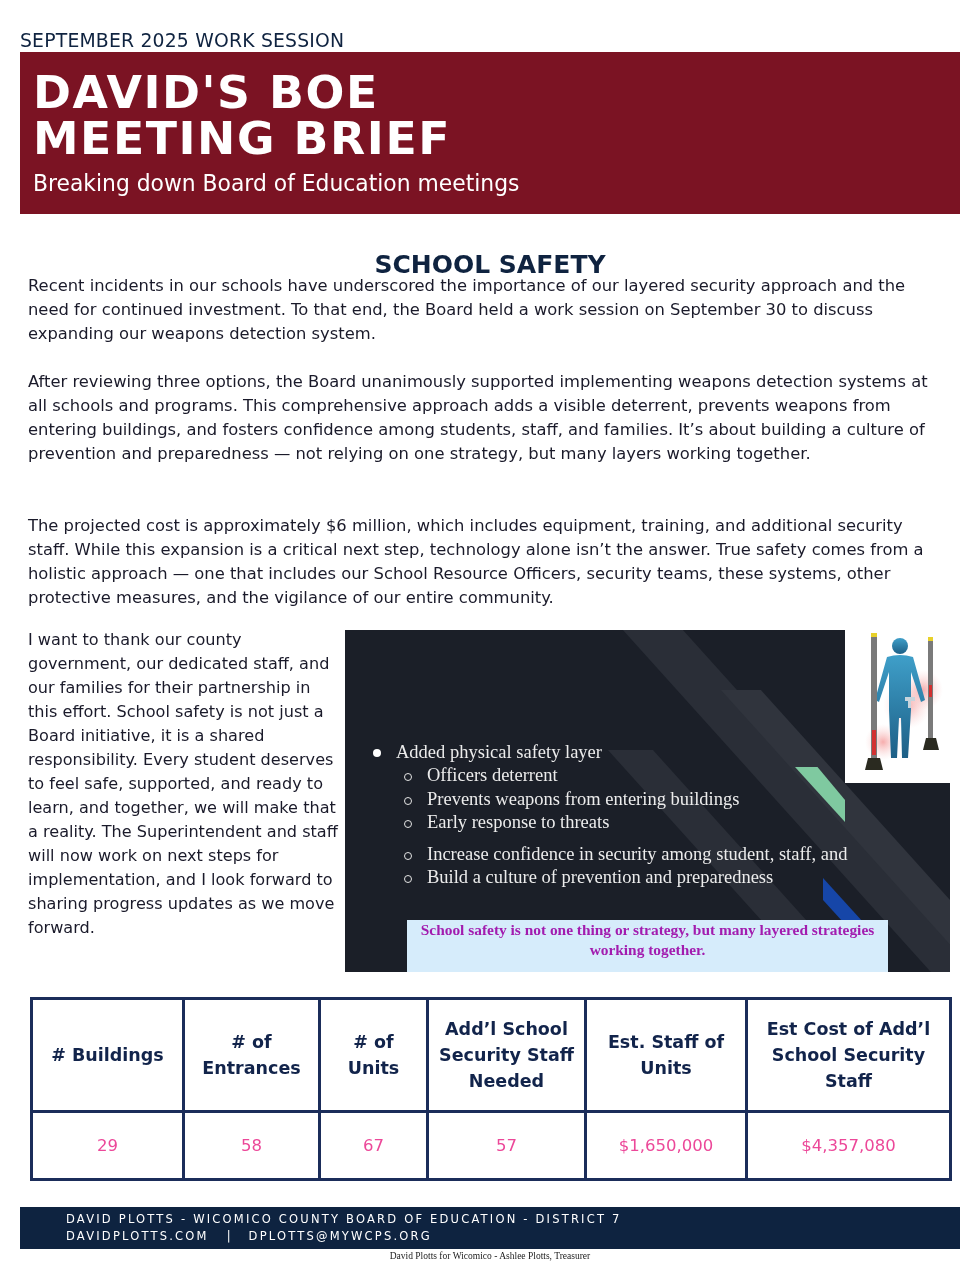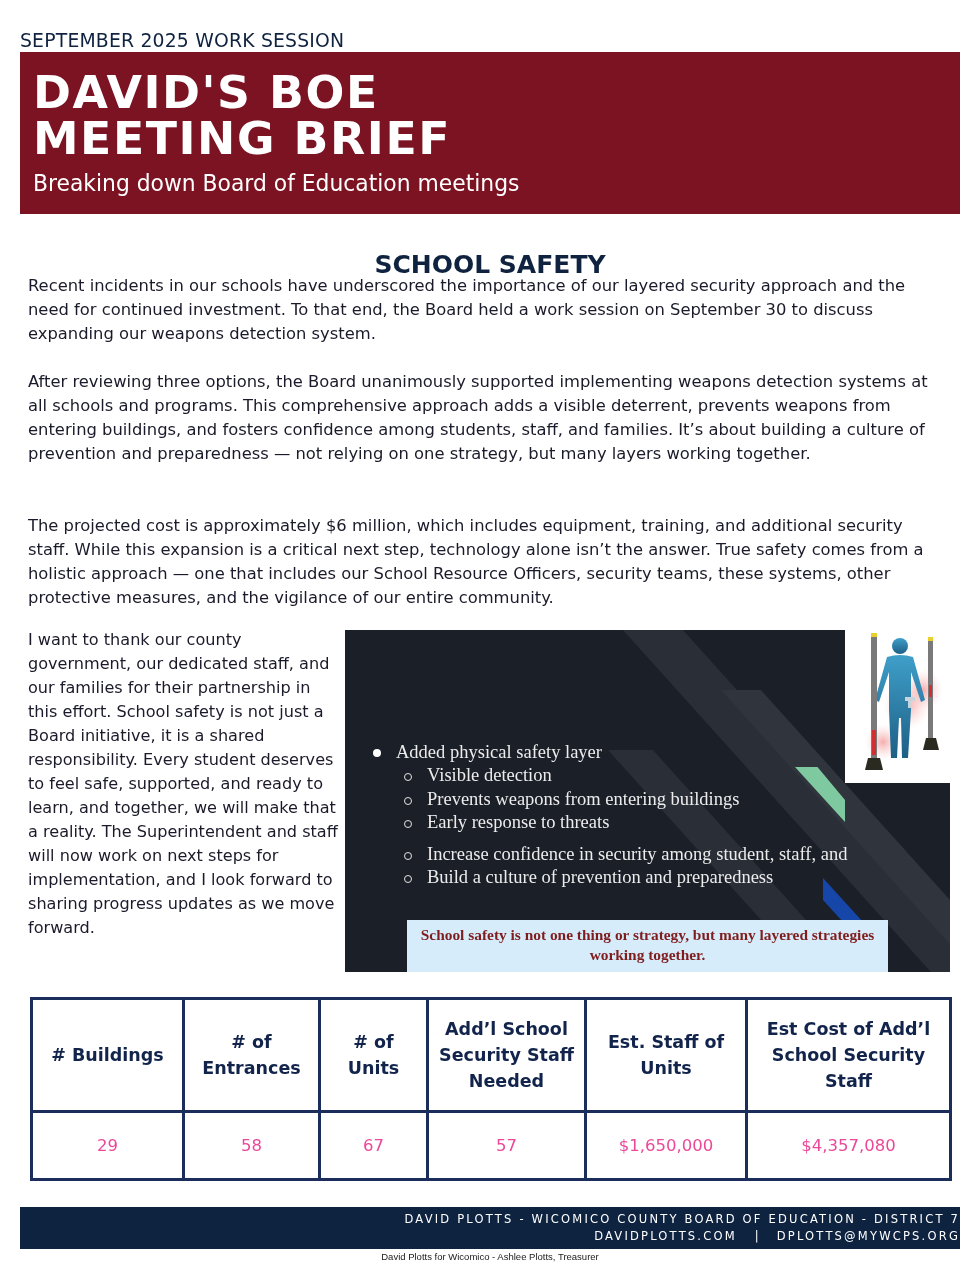--- a/index.html
+++ b/index.html
@@ -82,23 +82,23 @@
       content: ""; position: absolute; left: 3px; top: 8px; width: 8px; height: 8px; border-radius: 50%; background: #ffffff;
     }
     .slide-list .sub { list-style: none; margin-top: 0; margin-bottom: 8px; }
     .slide-list .lvl2 { font-size: 18.5px; line-height: 23.5px; position: relative; padding-left: 57px; }
     .slide-list .lvl2::before {
       content: ""; position: absolute; left: 34px; top: 9px; width: 6px; height: 6px; border-radius: 50%; border: 1.4px solid #e5e5e5;
     }
     .slide-list .lvl2 .cont { display: block; }
     .slide-callout {
       position: absolute; left: 62px; top: 290px; width: 481px; height: 52px;
-      background: #d6ecfb; color: #7f1d1d;
+      background: #d6ecfb; color: #a21caf;
       font-family: "Liberation Serif", serif; font-weight: bold; font-size: 15.4px; line-height: 20px;
-      text-align: center; padding-top: 5px;
+      text-align: center; 
     }
     .slide-photo {
       position: absolute; left: 500px; top: 0; width: 105px; height: 153px; background: #ffffff;
     }
 
     .data-table {
       position: absolute; left: 30px; top: 997px; width: 919px; height: 183px;
       border-collapse: collapse; table-layout: fixed;
       font-family: "DejaVu Sans", sans-serif;
     }
@@ -107,28 +107,28 @@
     }
     .data-table th {
       height: 113px; font-weight: bold; font-size: 17.5px; line-height: 26px; color: #12244b; padding: 0 6px;
     }
     .data-table td {
       height: 68px; font-size: 16.5px; color: #ec4899;
     }
 
     .footer {
       position: absolute; left: 20px; top: 1207px; width: 940px; height: 42px;
-      background: #0e2340; color: #ffffff; text-align: right;
+      background: #0e2340; color: #ffffff; text-align: left;
       font-family: "DejaVu Sans", sans-serif; font-size: 11.5px; letter-spacing: 2.2px;
       line-height: 17px; padding-top: 4px; padding-left: 46px;
     }
     .footer .sep { display: inline-block; margin: 0 18px; letter-spacing: 0; }
     .disclaimer {
       position: absolute; left: 0; top: 1251px; width: 980px; text-align: center;
-      font-family: Liberation Sans, sans-serif; font-size: 9.5px; color: #1a1a1a;
+      font-family: Liberation Serif, serif; font-size: 9.5px; color: #1a1a1a;
     }
   </style>
 </head>
 <body>
 
 <div class="session-label">SEPTEMBER 2025 WORK SESSION</div>
 
 <div class="banner">
   <div class="banner-title">
     <div>DAVID'S BOE</div>
@@ -184,21 +184,21 @@
 
       <path d="M60 67 L70 67 L70 71 L66 71 L66 78 L63 78 L63 71 L60 71 Z" fill="#c8d4dc"></path>
     </svg>
   </div>
 
 
   <ul class="slide-list">
     <li class="lvl1">Added physical safety layer</li>
     <li>
       <ul class="sub">
-        <li class="lvl2">Visible detection</li>
+        <li class="lvl2">Officers deterrent</li>
         <li class="lvl2">Prevents weapons from entering buildings</li>
         <li class="lvl2">Early response to threats</li>
       </ul>
     </li>
     <li>
       <ul class="sub">
         <li class="lvl2">
           <span class="cont">Increase confidence in security among student, staff, and</span>
         </li>
         <li class="lvl2">Build a culture of prevention and preparedness</li>

